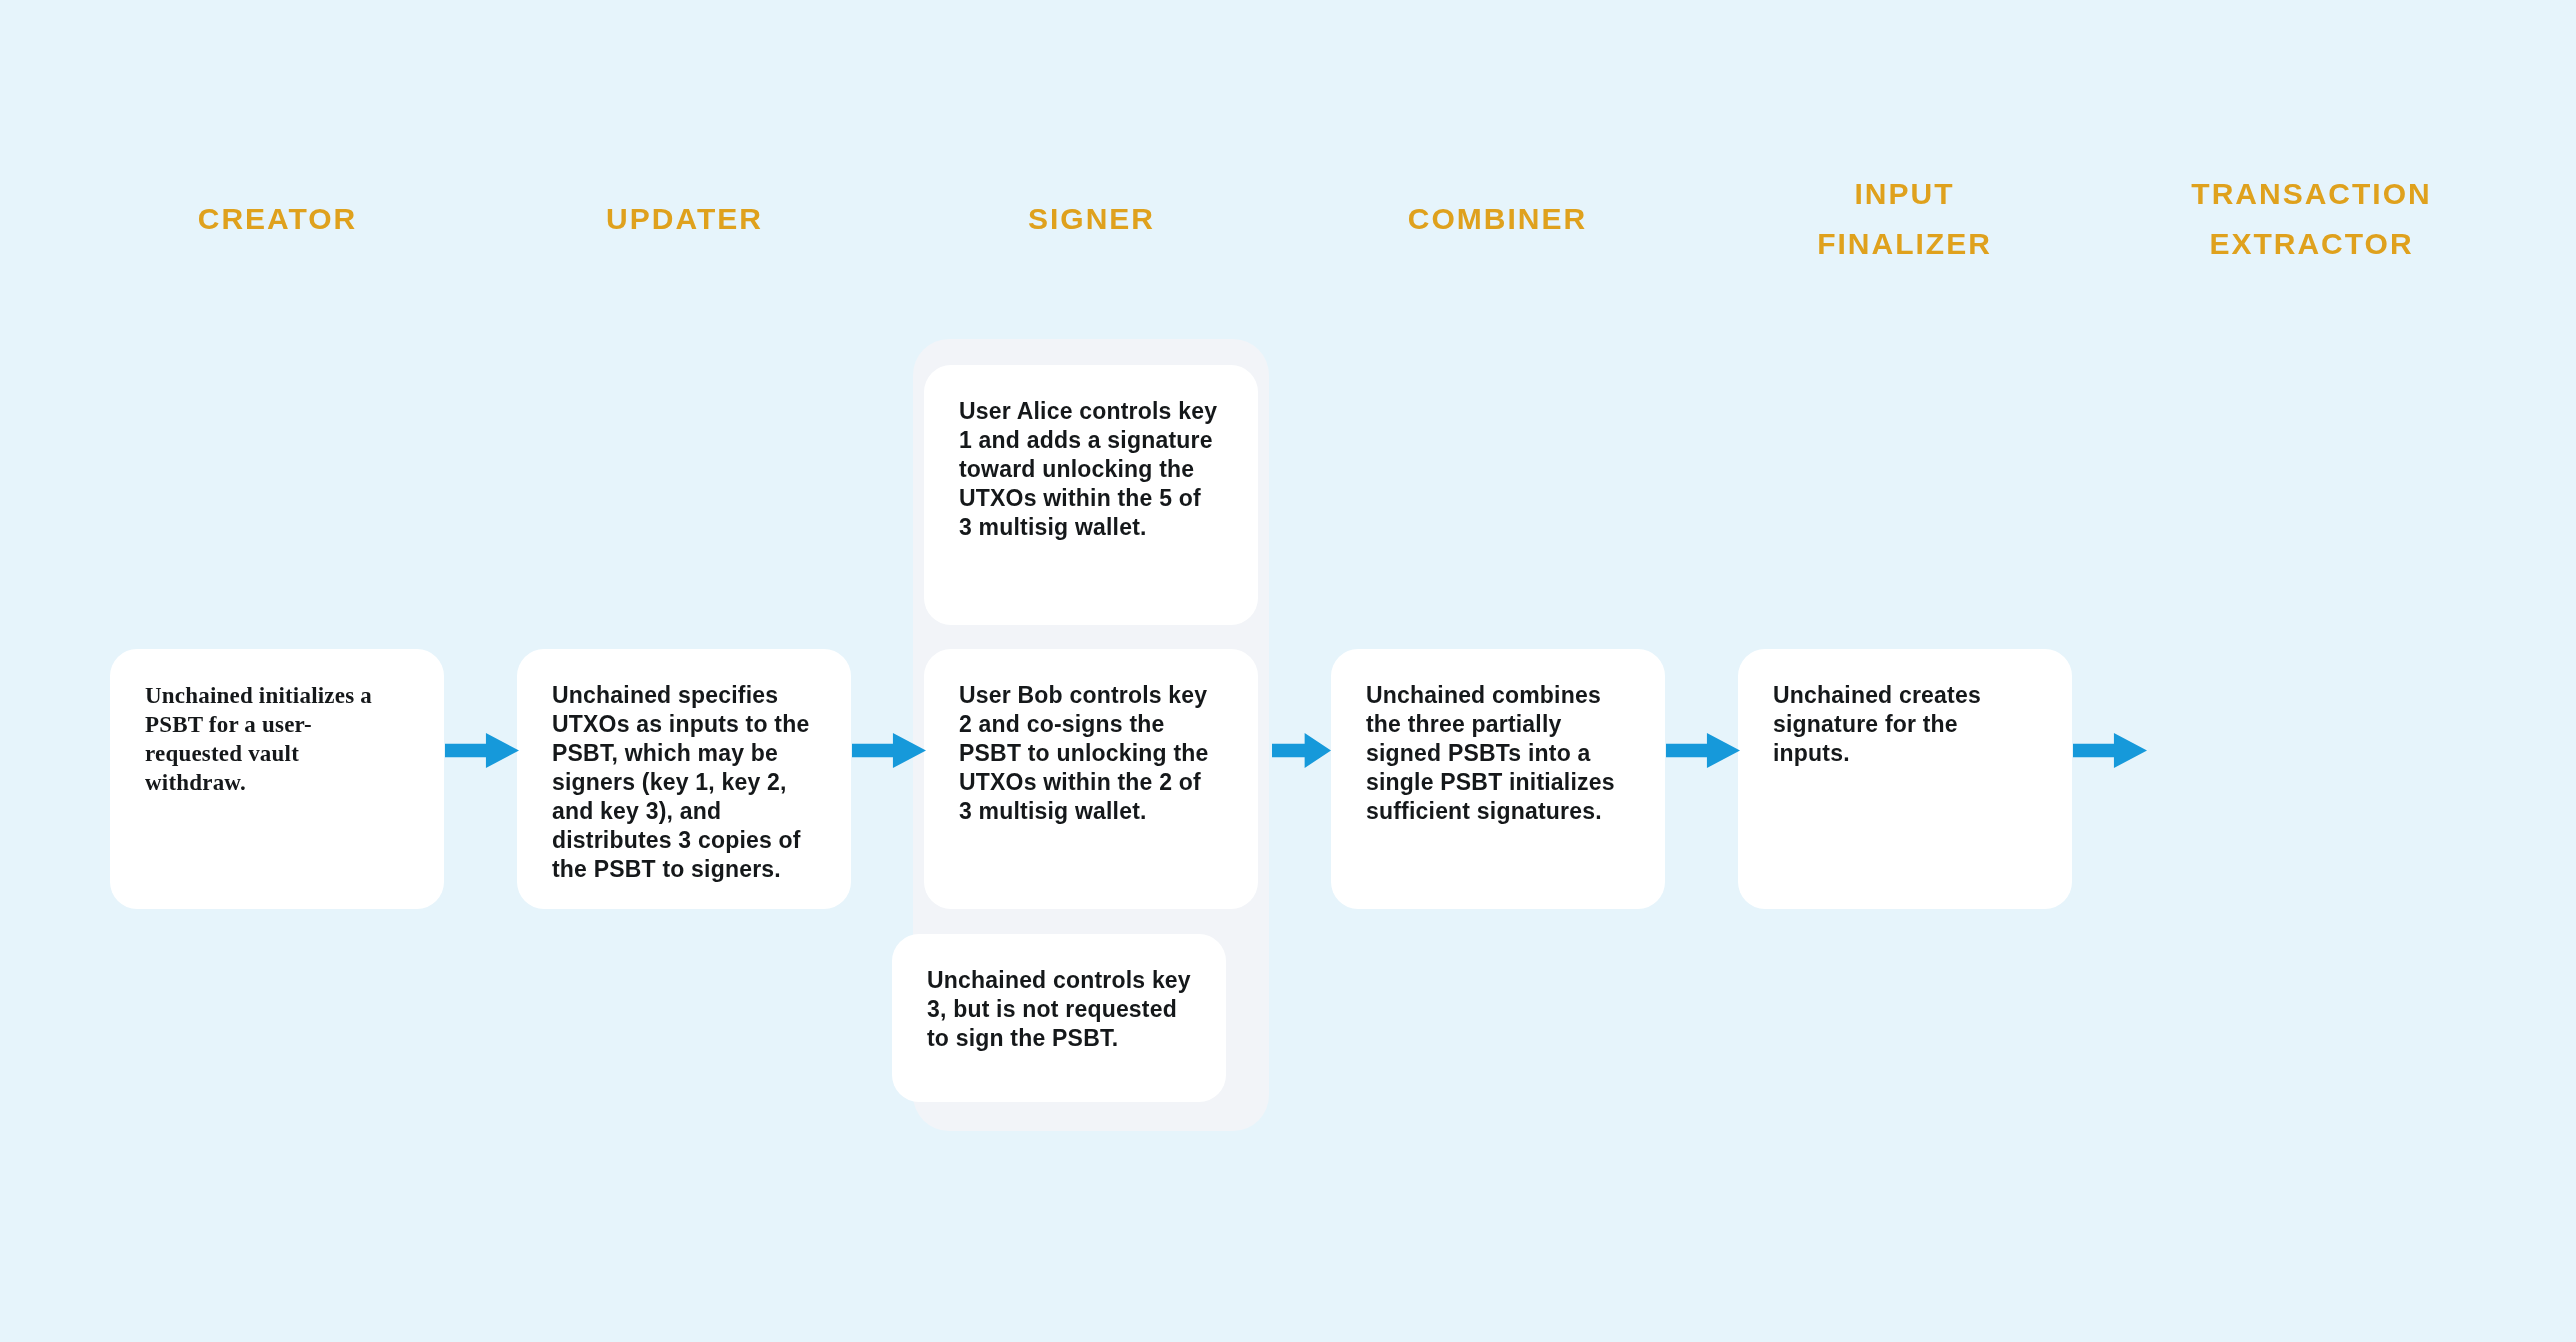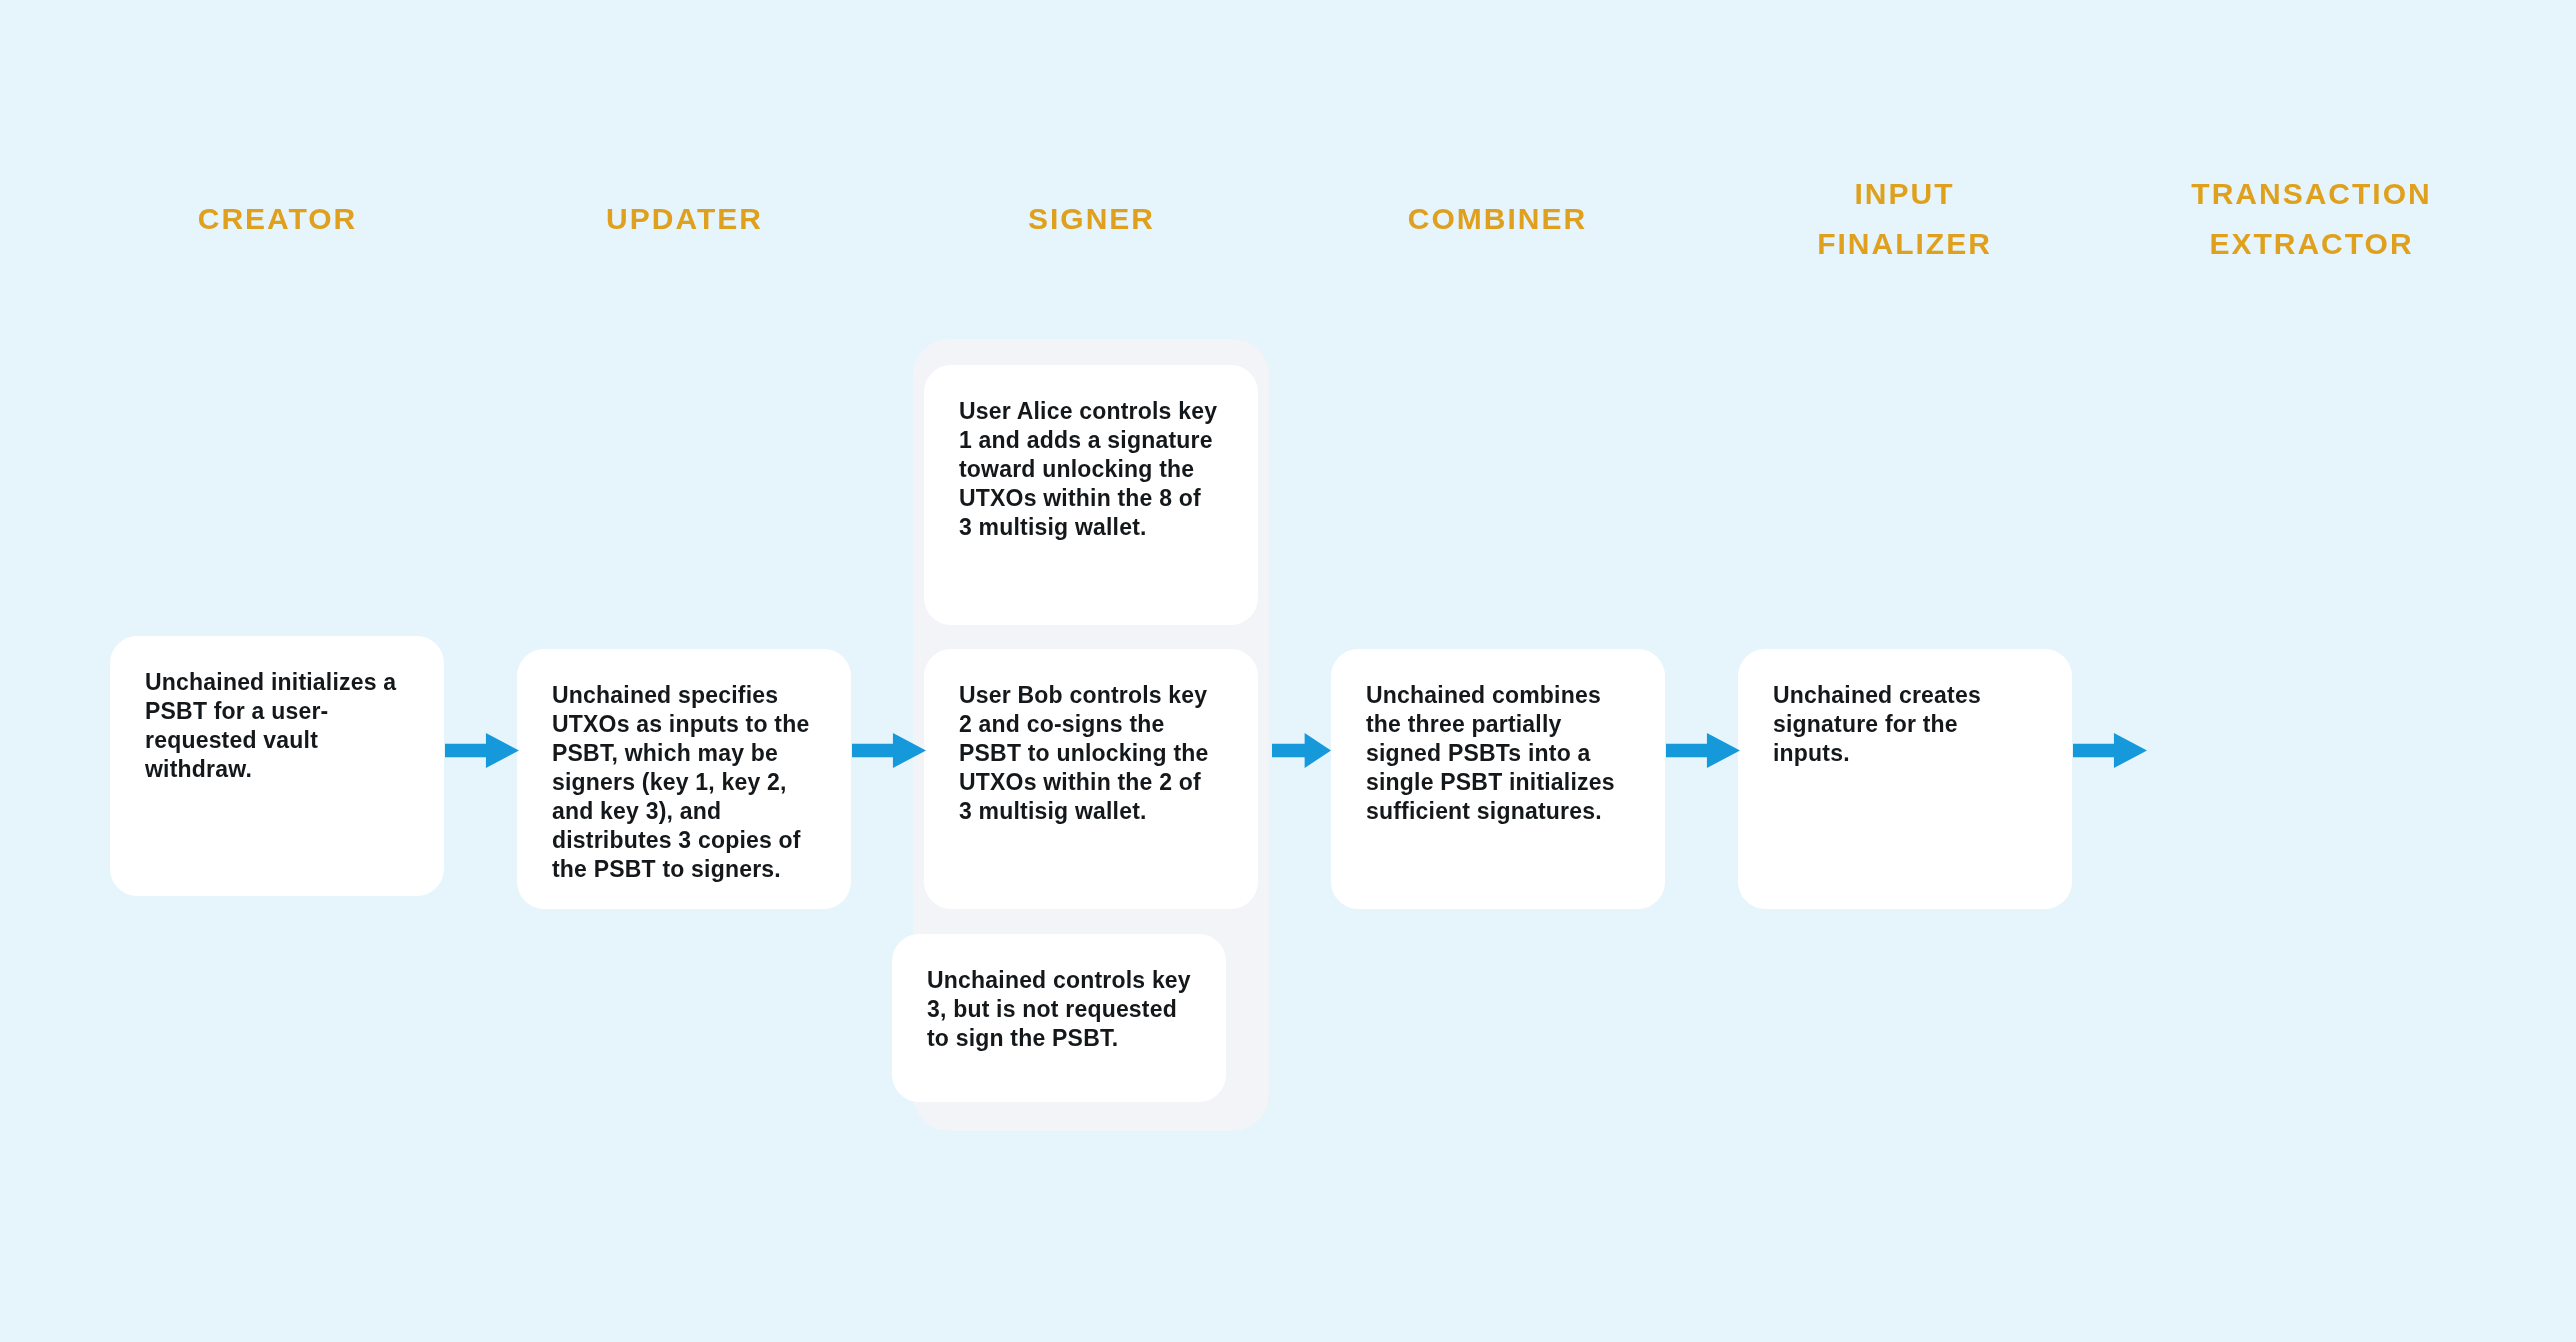--- a/index.html
+++ b/index.html
@@ -62,21 +62,21 @@
     box-sizing: border-box;
     padding: 32px 32px 0 35px;
     color: var(--text, #15181a);
     font-size: 23px;
     line-height: 29px;
     font-weight: 700;
     letter-spacing: 0.2px;
     white-space: pre;
   }
   .card.small { height: 168px; }
-  .card.c1 { left: 110px;  top: 636px; }
+  .card.c1 { left: 110px;  top: 649px; font-family: Liberation Serif, serif; }
   .card.c2 { left: 517px;  top: 649px; }
   .card.c3a { left: 924px; top: 365px; }
   .card.c3b { left: 924px; top: 649px; }
   .card.c3c { left: 892px; top: 934px; }
   .card.c4 { left: 1331px; top: 649px; }
   .card.c5 { left: 1738px; top: 649px; }
   .card.c6 { left: 2145px; top: 649px; }
 
   
   .arrow {
@@ -115,21 +115,21 @@
   <div class="card c2">Unchained specifies
 UTXOs as inputs to the
 PSBT, which may be
 signers (key 1, key 2,
 and key 3), and
 distributes 3 copies of
 the PSBT to signers.</div>
   <div class="card c3a">User Alice controls key
 1 and adds a signature
 toward unlocking the
-UTXOs within the 8 of
+UTXOs within the 5 of
 3 multisig wallet.</div>
   <div class="card c3b">User Bob controls key
 2 and co-signs the
 PSBT to unlocking the
 UTXOs within the 2 of
 3 multisig wallet.</div>
   <div class="card c3c small">Unchained controls key
 3, but is not requested
 to sign the PSBT.</div>
   <div class="card c4">Unchained combines

